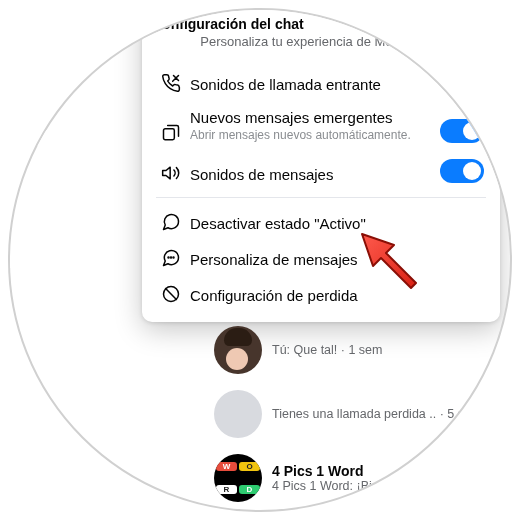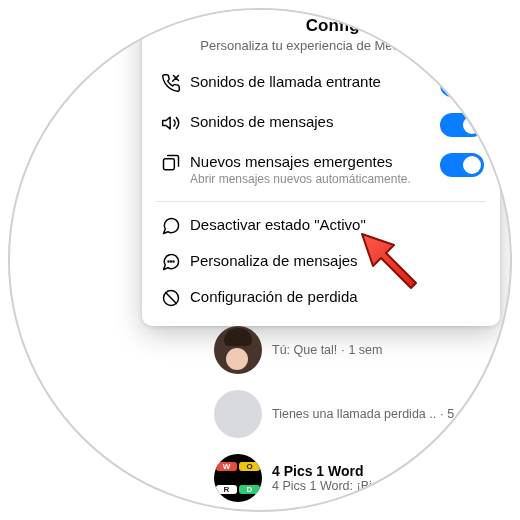--- a/index.html
+++ b/index.html
@@ -31,27 +31,27 @@
   .panel {
     position: absolute;
     left: 132px; top: -6px;
     width: 358px;
     background: #fff;
     border-radius: 10px;
     box-shadow: 0 8px 28px rgba(0,0,0,0.22), 0 1px 4px rgba(0,0,0,0.12);
     padding: 12px 10px 10px 10px;
   }
   .panel-title {
-    text-align: right; font-weight: 700; font-size: 17px; color: #050505;
+    text-align: left; font-weight: 700; font-size: 14px; color: #050505;
   }
   .panel-sub {
     text-align: center; font-size: 13px; color: #65676b; margin-top: 2px; margin-bottom: 12px;
   }
   .row {
-    display: flex; align-items: flex-start; padding: 8px 6px; border-radius: 8px;
+    display: flex; align-items: flex-end; padding: 8px 6px; border-radius: 8px;
   }
   .row .ic { width: 26px; display: flex; justify-content: center; color: #050505; }
   .row .ic svg { stroke: #050505; }
   .row .labels { flex: 1; padding-left: 6px; }
   .row .lbl { font-size: 15px; color: #050505; font-weight: 500; }
   .row .hint { font-size: 12px; color: #8a8d91; line-height: 1.25; margin-top: 2px; }
   .sep { height: 1px; background: #e4e6eb; margin: 6px 4px; }
 
   .toggle {
     width: 44px; height: 24px; border-radius: 14px; background: #0a7cff;
@@ -153,42 +153,42 @@
         </span>
         <div class="labels">
             <div class="lbl">Sonidos de llamada entrante</div>
           </div>
         <div class="toggle"></div>
       </div>
 
       <div class="row">
         <span class="ic">
           <svg width="20" height="20" viewBox="0 0 24 24" fill="none" stroke-width="1.8" stroke-linecap="round" stroke-linejoin="round">
+            <rect x="3" y="7" width="13" height="13" rx="2"></rect>
+            <path d="M8 3h11a2 2 0 0 1 2 2v11"></path>
+          </svg>
+        </span>
+        <div class="labels">
+          <div class="lbl">Nuevos mensajes emergentes</div>
+          <div class="hint">Abrir mensajes nuevos automáticamente.</div>
+        </div>
+        <div class="toggle"></div>
+      </div>
+
+      <div class="row">
+        <span class="ic">
+          <svg width="20" height="20" viewBox="0 0 24 24" fill="none" stroke-width="1.8" stroke-linecap="round" stroke-linejoin="round">
             <path d="M11 5 6 9H2v6h4l5 4V5z"></path>
               <path d="M15.5 8.5a5 5 0 0 1 0 7"></path>
               <path d="M18.5 5.5a9 9 0 0 1 0 13"></path>
           </svg>
         </span>
         <div class="labels">
             <div class="lbl">Sonidos de mensajes</div>
           </div>
-        <div class="toggle"></div>
-      </div>
-
-      <div class="row">
-        <span class="ic">
-          <svg width="20" height="20" viewBox="0 0 24 24" fill="none" stroke-width="1.8" stroke-linecap="round" stroke-linejoin="round">
-            <rect x="3" y="7" width="13" height="13" rx="2"></rect>
-            <path d="M8 3h11a2 2 0 0 1 2 2v11"></path>
-          </svg>
-        </span>
-        <div class="labels">
-          <div class="lbl">Nuevos mensajes emergentes</div>
-          <div class="hint">Abrir mensajes nuevos automáticamente.</div>
-        </div>
         <div class="toggle"></div>
       </div>
 
       <div class="sep"></div>
 
       <div class="row">
         <span class="ic">
           <svg width="20" height="20" viewBox="0 0 24 24" fill="none" stroke-width="1.8" stroke-linecap="round" stroke-linejoin="round">
             <path d="M21 11.5a8.5 8.5 0 0 1-12.6 7.4L3 21l2.1-5.4A8.5 8.5 0 1 1 21 11.5z"></path>
           </svg>

